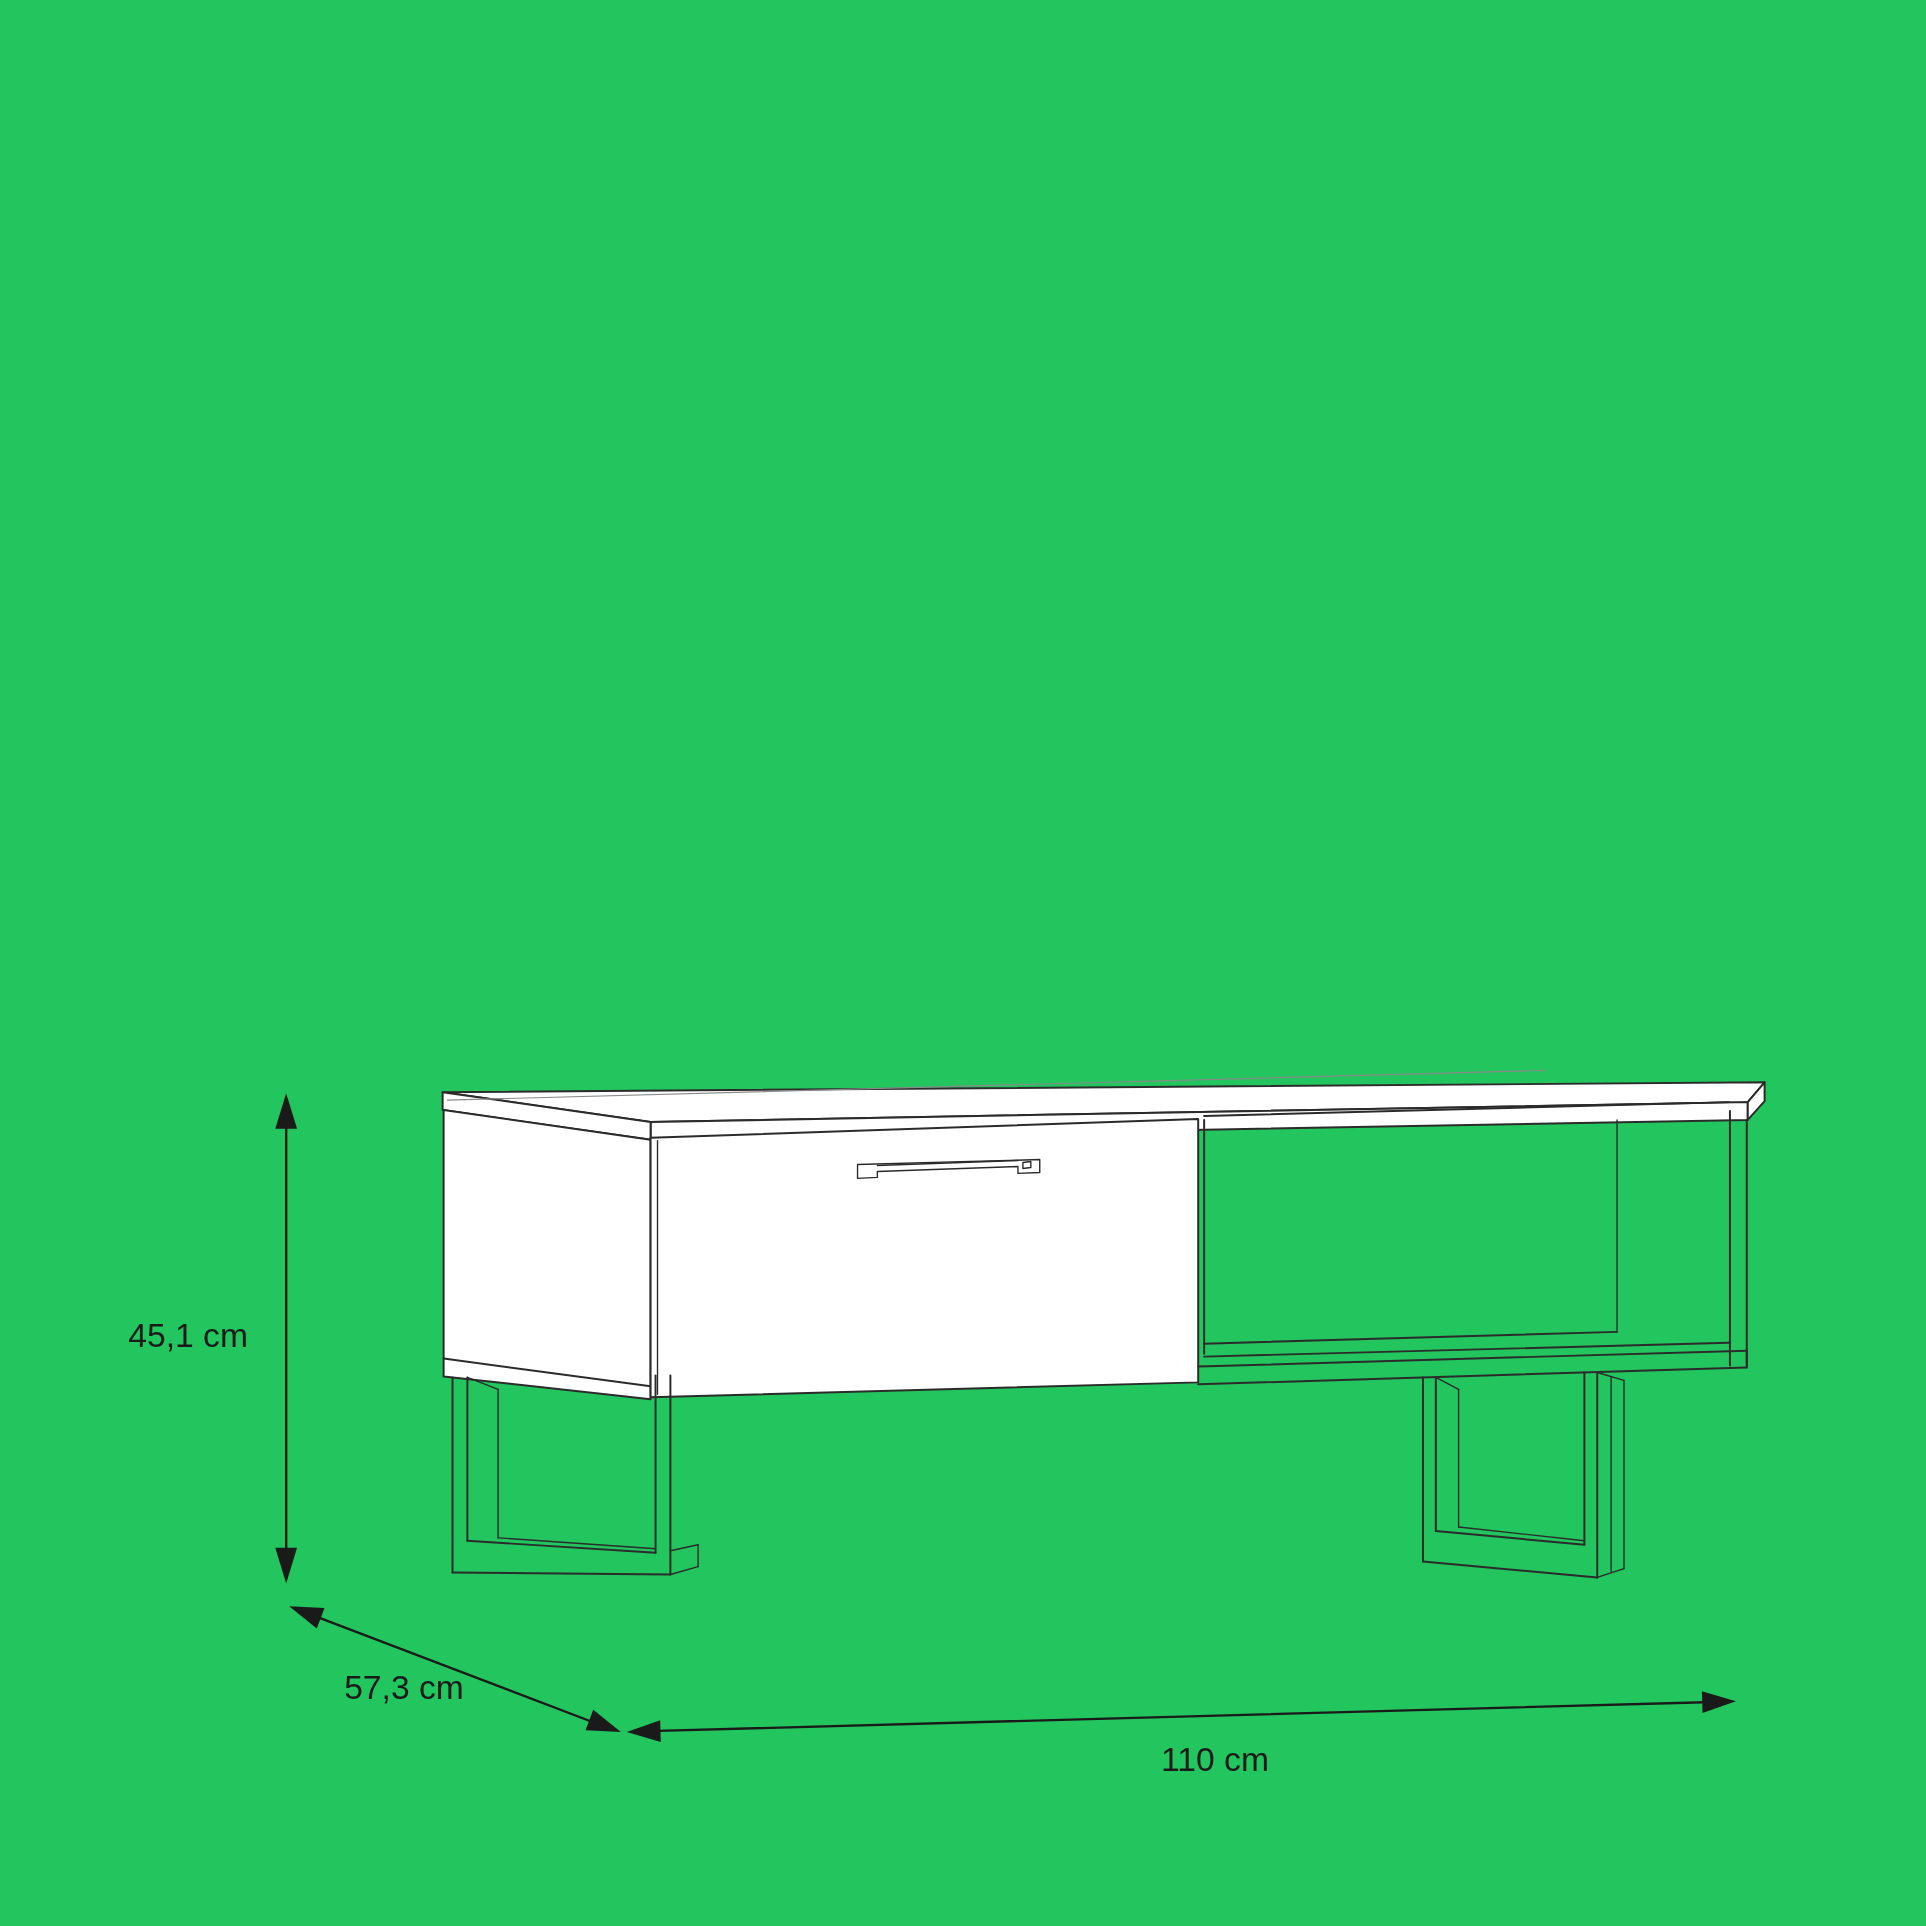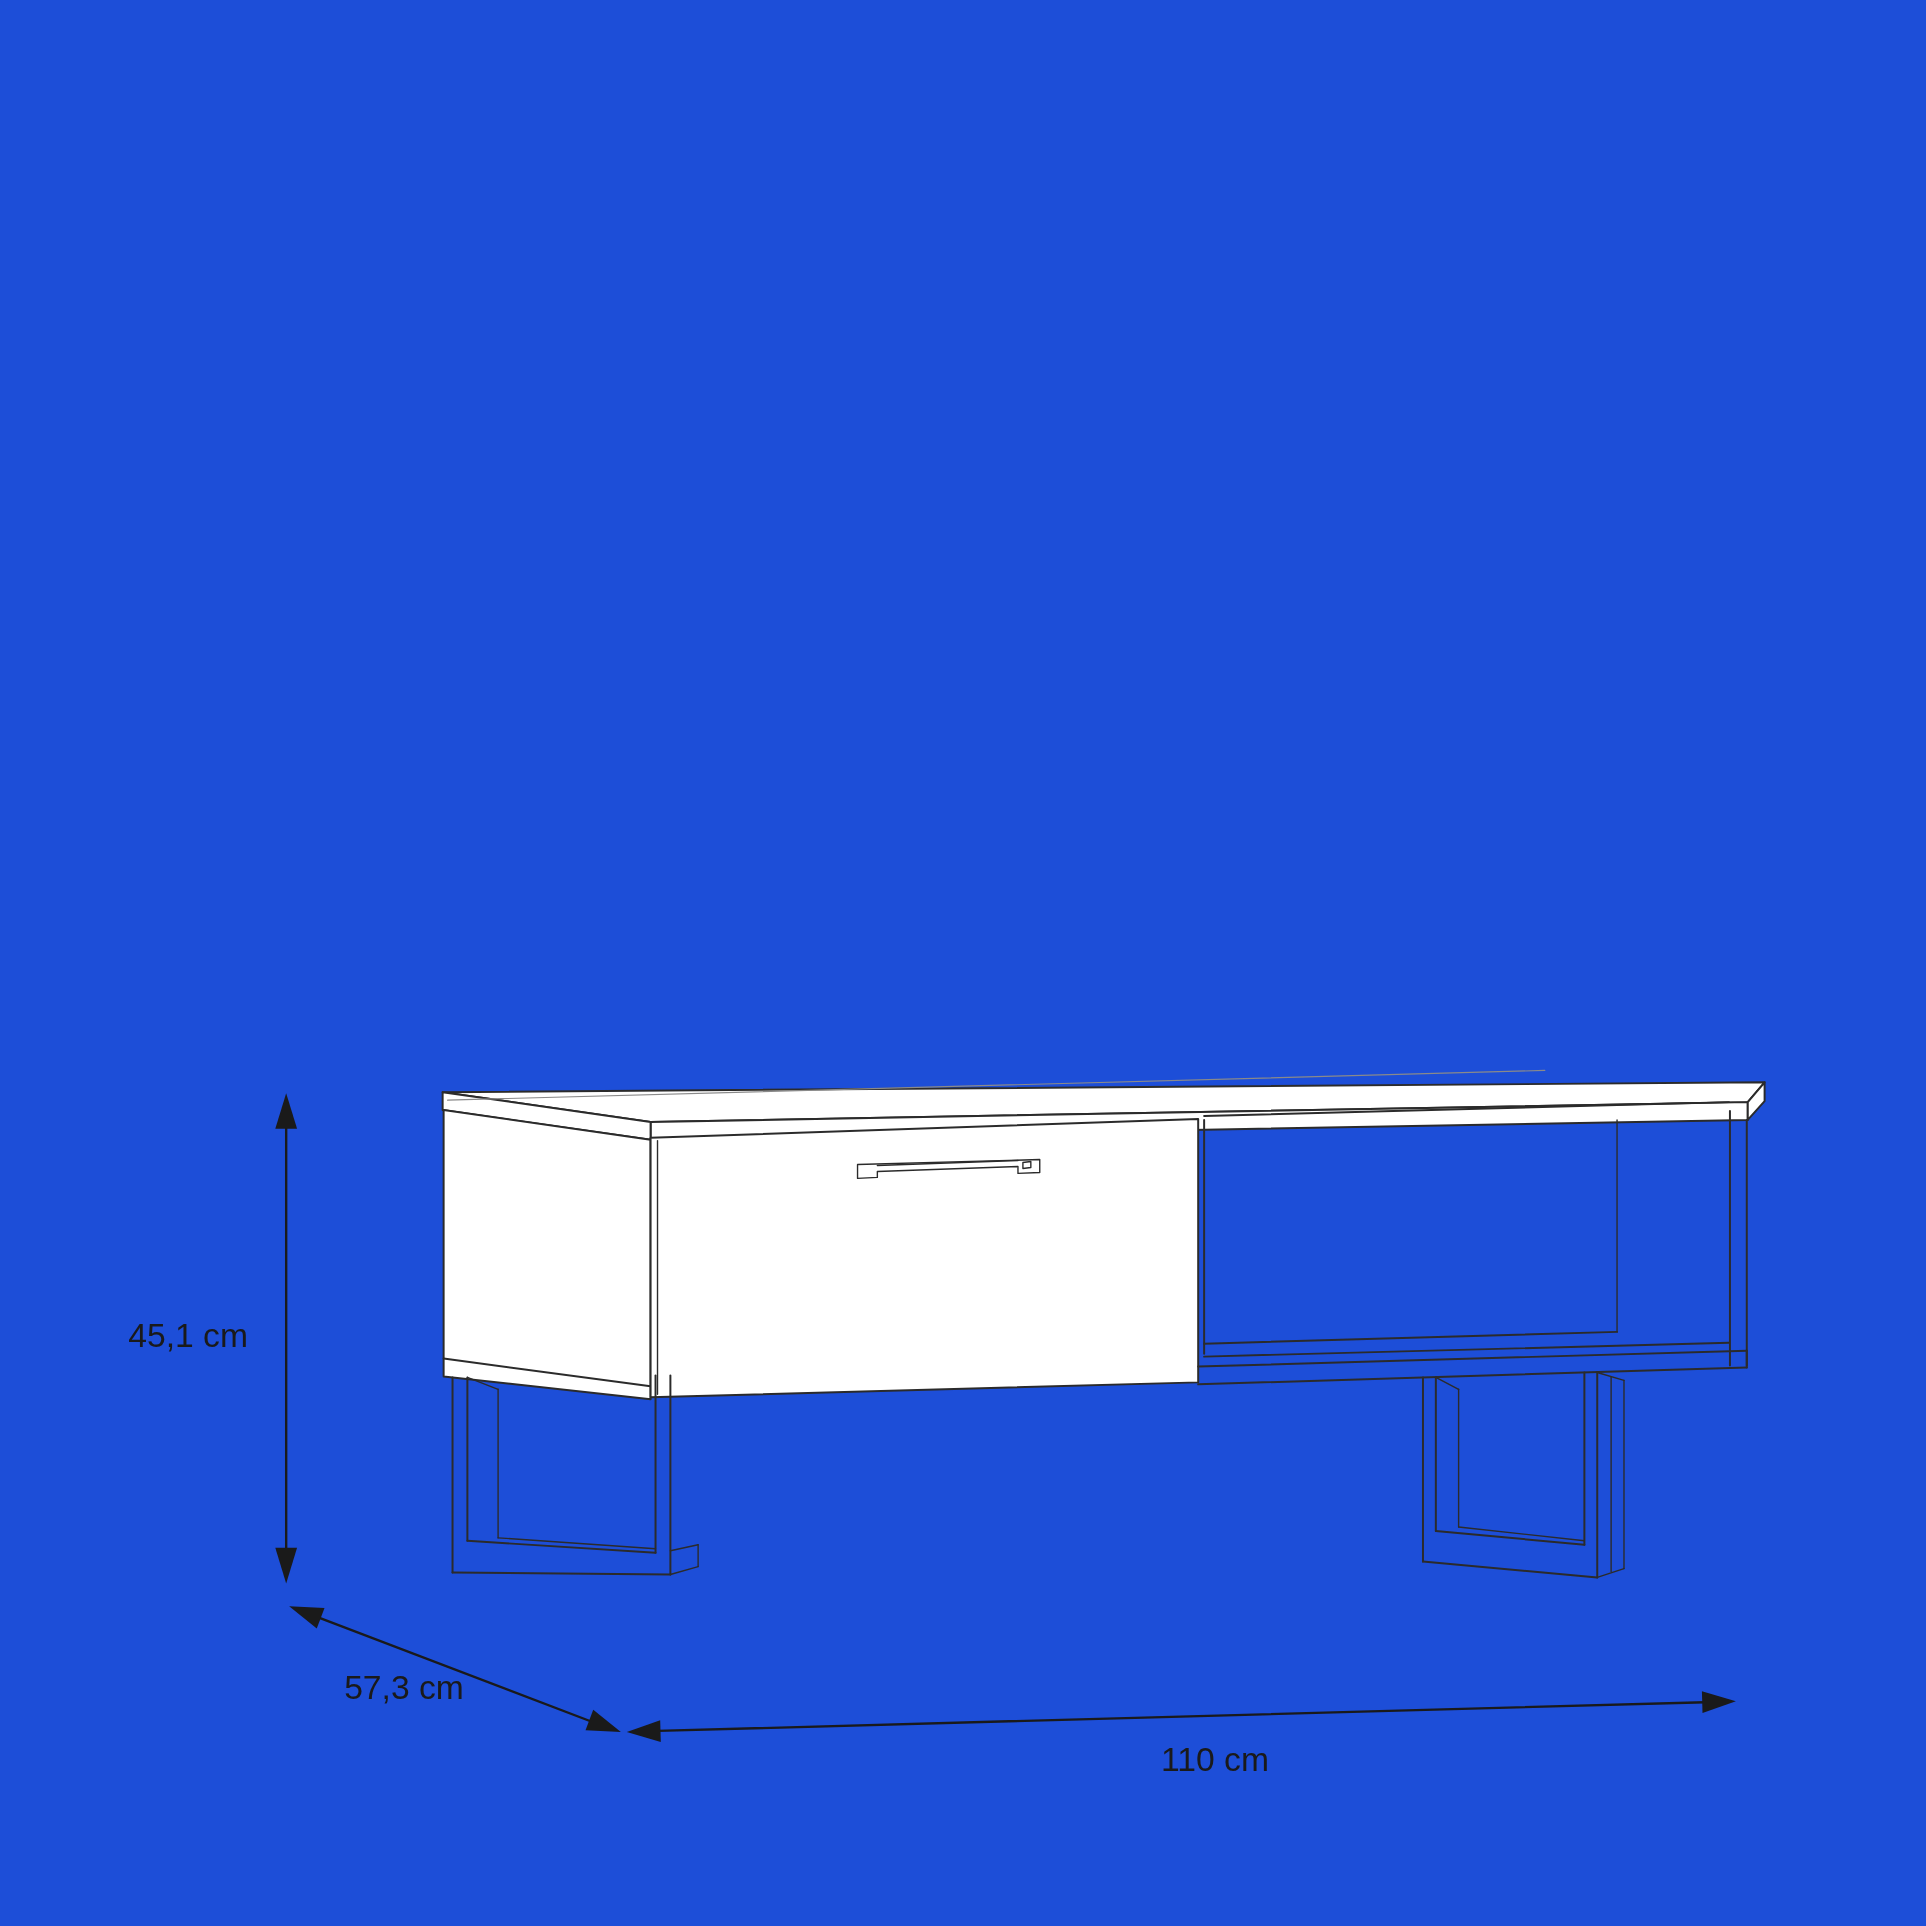--- a/index.html
+++ b/index.html
@@ -5,21 +5,21 @@
   html, body {
     margin: 0;
     padding: 0;
     background: #ffffff;
     font-family: "Liberation Sans", sans-serif;
   }
   .stage {
     position: relative;
     width: 1927px;
     height: 1927px;
-    background: #1d4ed8;
+    background: #22c55e;
     overflow: hidden;
   }
   svg { display: block; }
   .ln  { fill: none; stroke: #2b2b2b; stroke-width: 2;   stroke-linecap: round; stroke-linejoin: round; }
   .lnT { fill: none; stroke: #2b2b2b; stroke-width: 1.4; stroke-linecap: round; stroke-linejoin: round; }
   .lnL { fill: none; stroke: #8a8a8a; stroke-width: 1.2; stroke-linecap: round; }
   .face { fill: #ffffff; stroke: #2b2b2b; stroke-width: 2; stroke-linejoin: round; }
   .dim  { fill: none; stroke: #1a1a1a; stroke-width: 2.4; stroke-linecap: round; }
   .head { fill: #1a1a1a; stroke: none; }
   .dimlabel {

